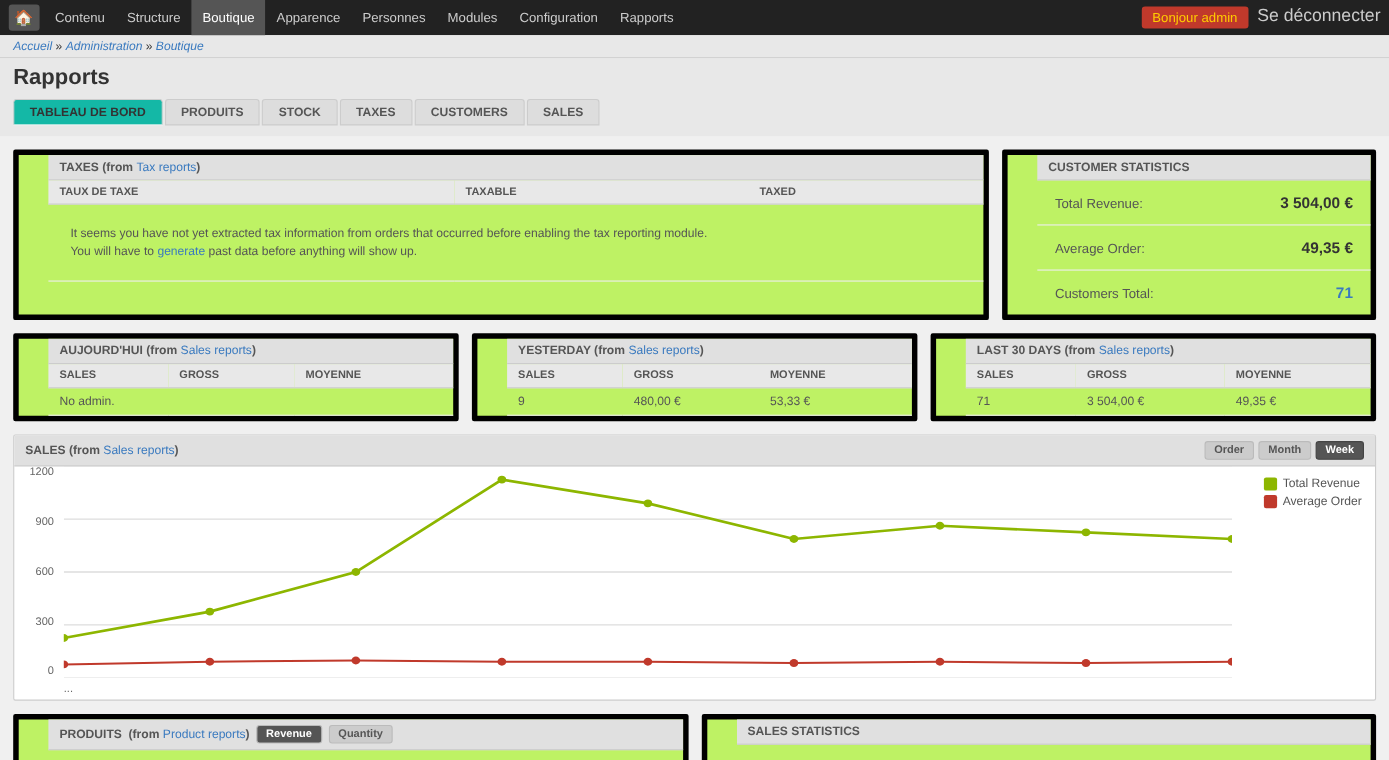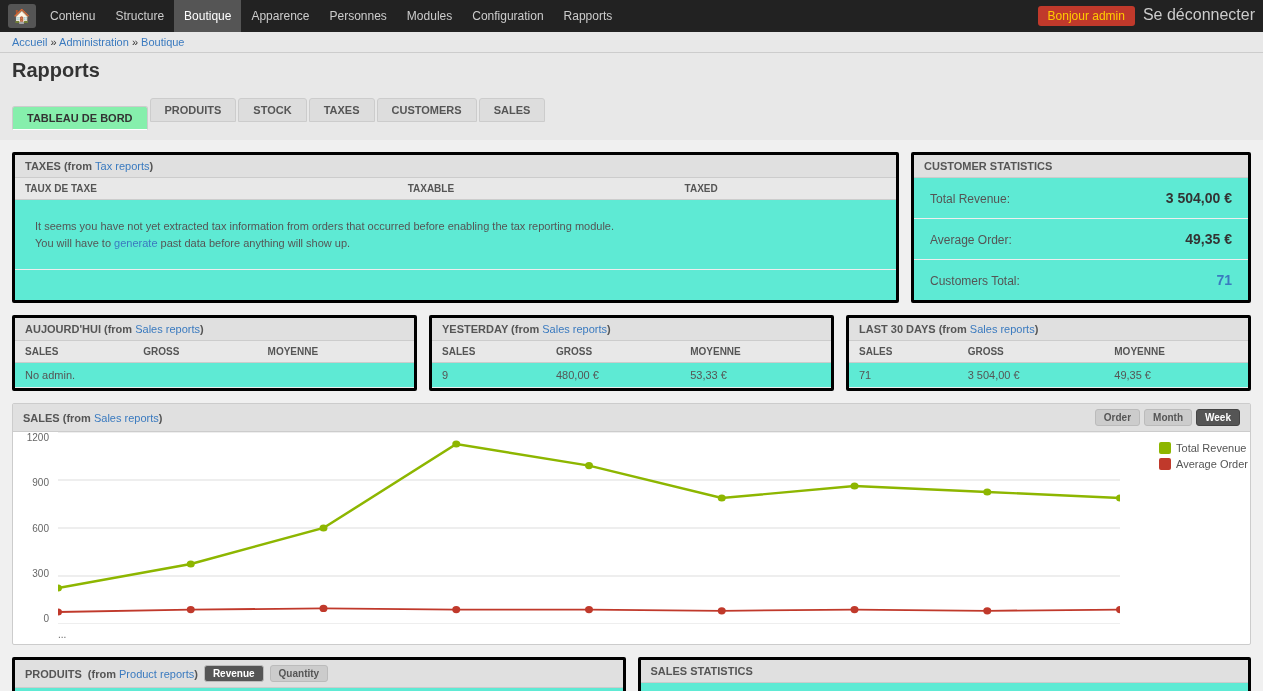--- a/index.html
+++ b/index.html
@@ -56,21 +56,21 @@
     .bonjour-btn span { color: #ffcc00; }
     .se-deconnecter { color: #ccc; cursor: pointer; font-size: 16px; }
 
     
     .breadcrumb-bar {
       background: #e8e8e8;
       padding: 4px 12px;
       font-size: 11px;
       border-bottom: 1px solid #ccc;
     }
-    .breadcrumb-bar a { color: #3a7abf; text-decoration: none; }
+    .breadcrumb-bar a { color: #3a7abf; text-decoration: none; font-style: italic; }
 
     
     .page-header {
       background: #e8e8e8;
       padding: 6px 12px 10px;
     }
     .page-title {
       font-size: 20px;
       font-weight: bold;
       color: #333;
@@ -88,24 +88,23 @@
       padding: 5px 14px;
       border: 1px solid #ccc;
       background: #ddd;
       cursor: pointer;
       font-size: 11px;
       font-weight: bold;
       color: #555;
       border-radius: 3px 3px 0 0;
     }
     .tab-btn.active {
-      background: #86efac;
+      background: #14b8a6;
       border-bottom: 1px solid #fff;
       color: #333;
-      margin-top: 16px;
     }
 
     
     .main-content {
       background: #f0f0f0;
       padding: 12px;
     }
 
     
     .top-row {
@@ -116,23 +115,24 @@
     .taxes-section {
       flex: 1;
     }
     .customer-stats-section {
       width: 340px;
       min-width: 280px;
     }
 
     
     .section-box {
-      background: #5eead4;
-      border: 3px solid #000000;
+      background: #bef264;
+      border: 5px solid #000000;
       border-radius: 2px;
+      padding-left: 27px;
     }
     .section-header {
       background: #e0e0e0;
       padding: 5px 10px;
       font-size: 11px;
       font-weight: bold;
       color: #555;
       border-bottom: 1px solid #ccc;
     }
     .section-header a { color: #3a7abf; font-weight: normal; }
@@ -517,21 +517,21 @@
         <circle cx="300" cy="148" r="3" fill="#c0392b"></circle>
         <circle cx="400" cy="148" r="3" fill="#c0392b"></circle>
         <circle cx="500" cy="149" r="3" fill="#c0392b"></circle>
         <circle cx="600" cy="148" r="3" fill="#c0392b"></circle>
         <circle cx="700" cy="149" r="3" fill="#c0392b"></circle>
         <circle cx="800" cy="148" r="3" fill="#c0392b"></circle>
       </svg>
 
       <div style="position:absolute;bottom:4px;left:45px;font-size:10px;color:#666;">...</div>
 
-      <div class="chart-legend" style="position:absolute;right:2px;top:10px;">
+      <div class="chart-legend" style="position:absolute;right:12px;top:10px;">
         <div class="legend-item">
           <div class="legend-dot" style="background:#8db600;"></div>
           <span style="font-size:11px;color:#555;">Total Revenue</span>
         </div>
         <div class="legend-item">
           <div class="legend-dot" style="background:#c0392b;"></div>
           <span style="font-size:11px;color:#555;">Average Order</span>
         </div>
       </div>
     </div>

